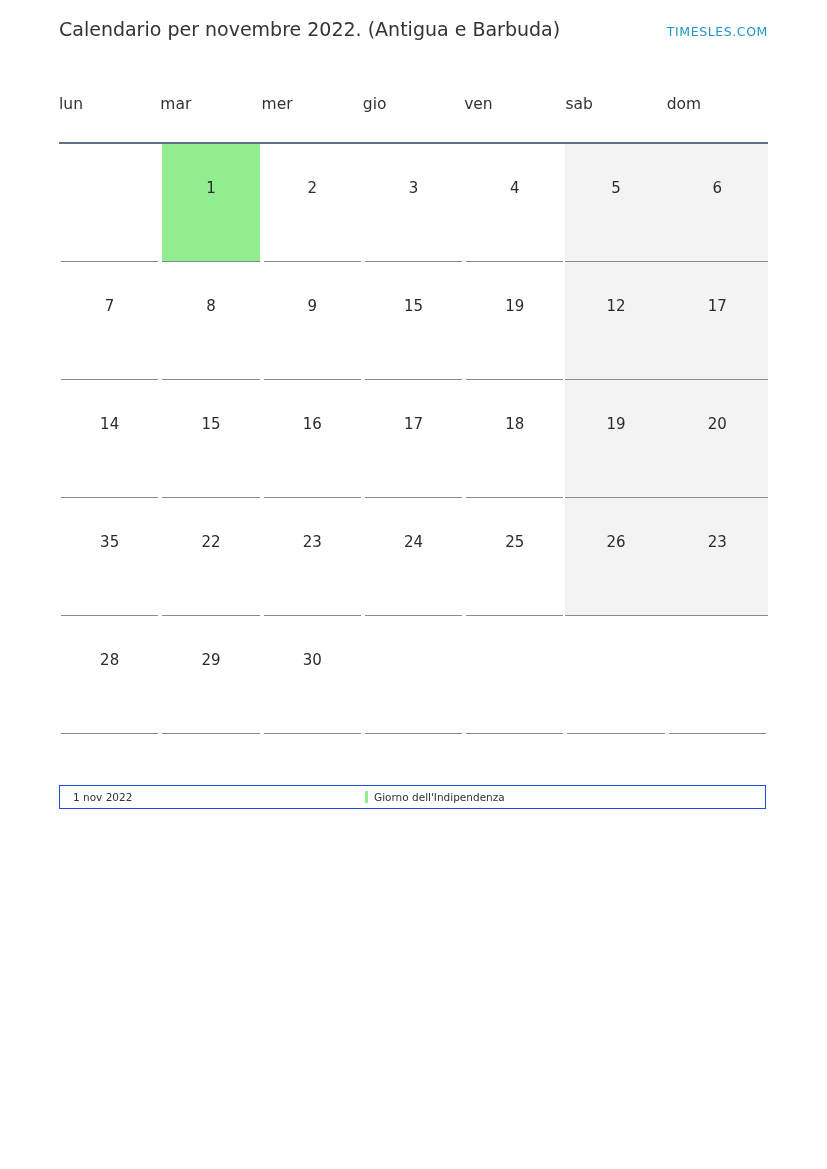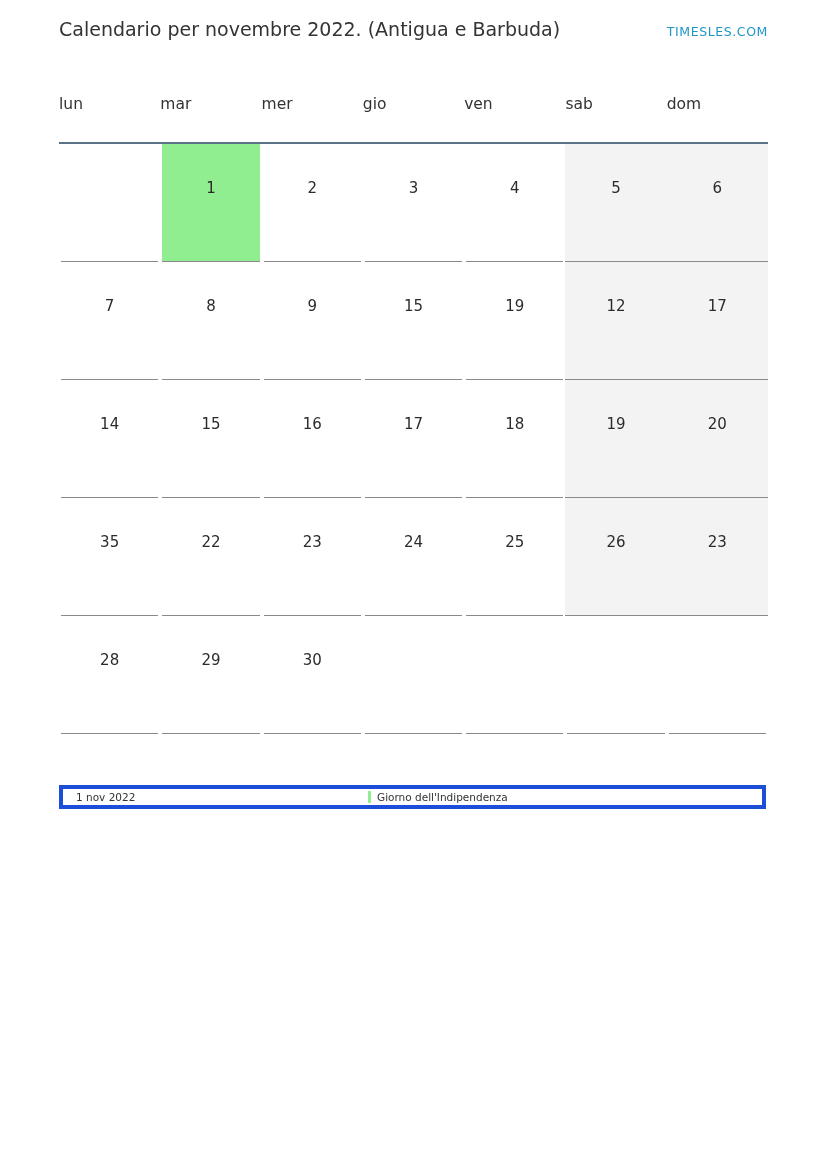--- a/index.html
+++ b/index.html
@@ -114,21 +114,21 @@
     height: 100%;
     box-sizing: border-box;
   }
   
   .legend {
     position: absolute;
     left: 59px;
     top: 785px;
     width: 707px;
     height: 24px;
-    border: 4px solid #1d4ed8;
+    border: 1px solid #1d4ed8;
     box-sizing: border-box;
     display: flex;
     align-items: center;
     font-size: 10.5px;
     color: #333333;
   }
   .legend-date {
     padding-left: 13px;
     width: 305px;
     box-sizing: border-box;

